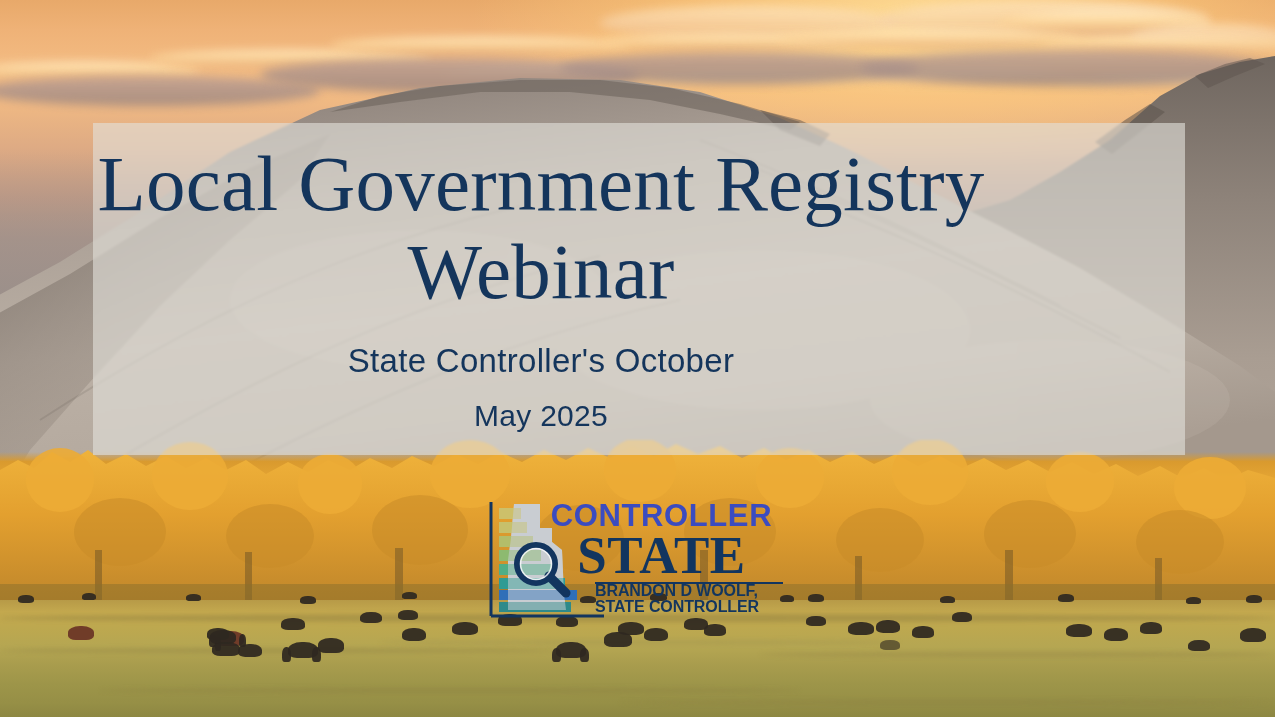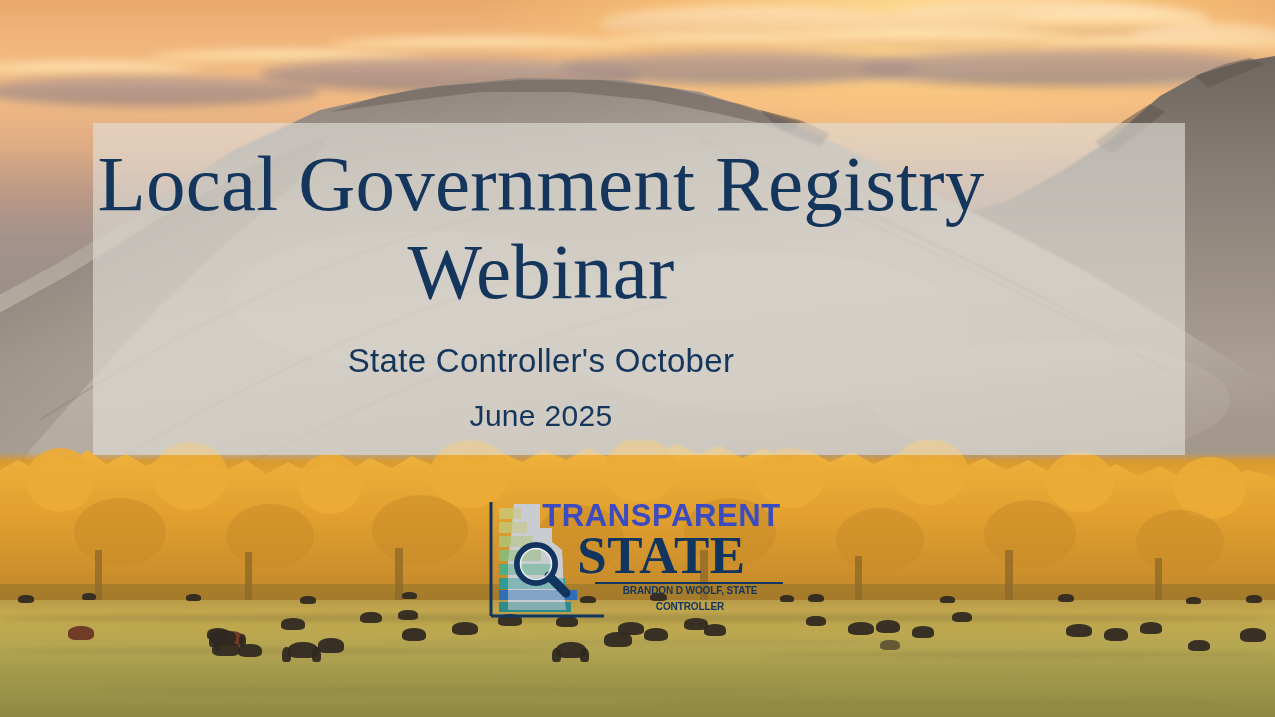--- a/index.html
+++ b/index.html
@@ -189,24 +189,23 @@
   .logo-rule {
     position: absolute;
     left: 55px; top: 82px;
     width: 188px; height: 2px;
     background: #12355f;
   }
   .logo-tagline {
     position: absolute;
     left: 55px; top: 83px;
     width: 190px;
-    text-align: center;
     font-family: "Liberation Sans", sans-serif;
     font-weight: 700;
-    font-size: 10px;
+    font-size: 16px;
     letter-spacing: -0.1px;
     color: #12355f;
     line-height: 16px;
   }
 </style>
 </head>
 <body>
 
 <div id="slide">
 
@@ -412,21 +411,21 @@
     <div class="cow" style="left:952px; top:612px; width:20px; height:10px;"></div>
     <div class="cow" style="left:1188px;top:640px; width:22px; height:11px;"></div>
   </div>
 
   <div class="overlay-panel"></div>
 
   <div class="title-block">
     <div class="slide-title">Local Government Registry
 Webinar</div>
     <div class="slide-subtitle">State Controller's October</div>
-    <div class="slide-date">June 2025</div>
+    <div class="slide-date">May 2025</div>
   </div>
 
   <div class="logo">
 
     <svg class="logo-mark" viewBox="0 0 130 128">
       <defs>
         <clipPath id="idahoClip">
 
           <path d="M36,6 L62,6 L62,30 L74,30 L74,44 L84,52 L86,96 L88,112 L30,112 L30,62 L33,40 Z"></path>
         </clipPath>
@@ -451,20 +450,20 @@
       <path d="M36,6 L62,6 L62,30 L74,30 L74,44 L84,52 L86,96 L88,112 L30,112 L30,62 L33,40 Z" fill="#c9cdd2" opacity="0.55"></path>
 
       <g>
         <line x1="71" y1="78" x2="88" y2="95" stroke="#12355f" stroke-width="9" stroke-linecap="round"></line>
         <circle cx="58" cy="66" r="19" fill="none" stroke="#12355f" stroke-width="6"></circle>
         <circle cx="58" cy="66" r="15.5" fill="none" stroke="#ffffff" stroke-width="1.6" opacity="0.8"></circle>
       </g>
     </svg>
 
     <div class="logo-words">
-      <div class="logo-transparent">TRANSPARENT</div>
+      <div class="logo-transparent">CONTROLLER</div>
       <div class="logo-idaho">STATE</div>
       <div class="logo-rule"></div>
       <div class="logo-tagline">BRANDON D WOOLF, STATE CONTROLLER</div>
     </div>
   </div>
 
 </div>
 
 </body></html>

